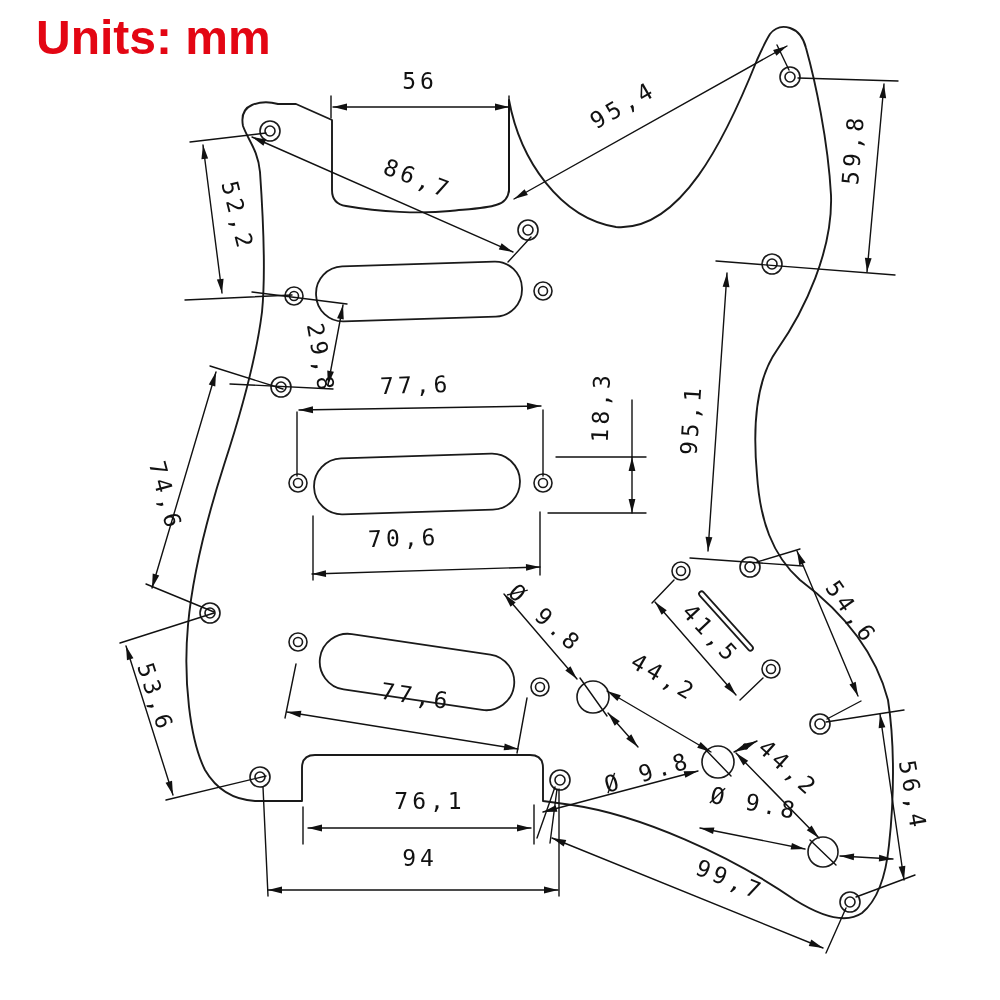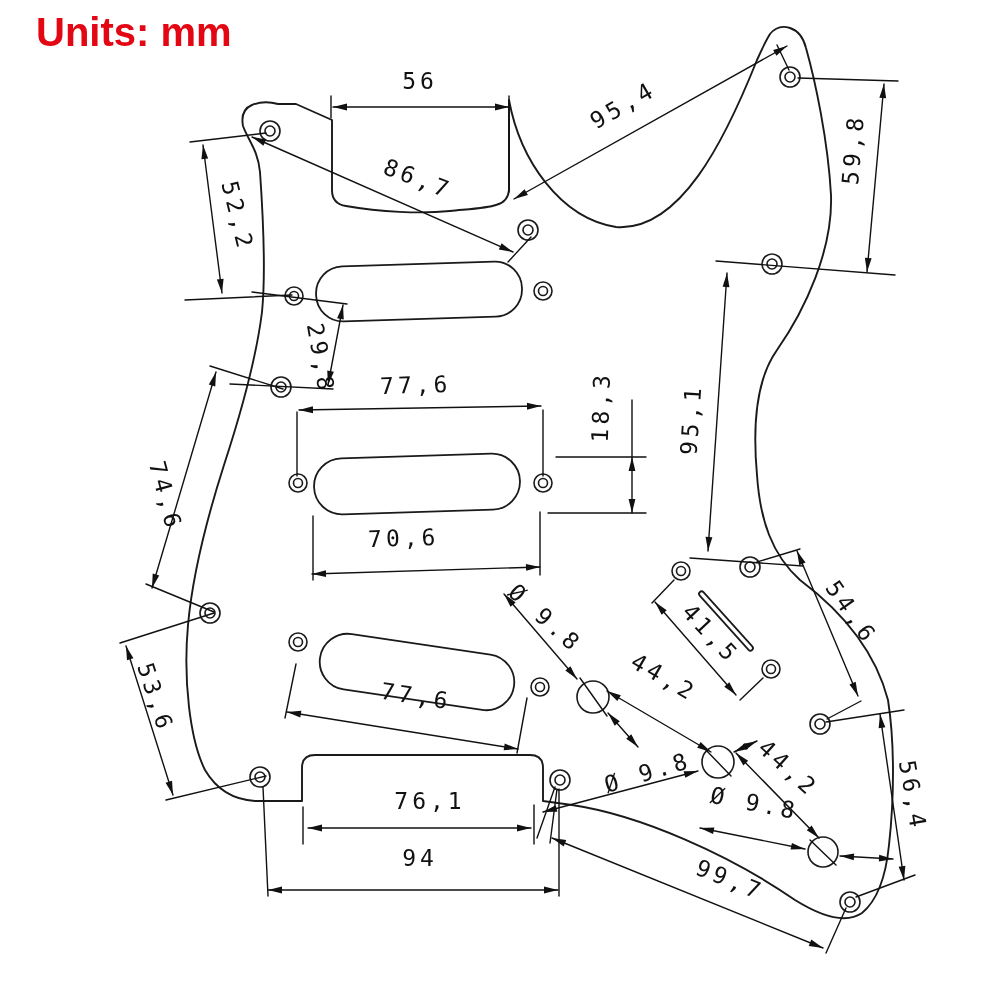--- a/index.html
+++ b/index.html
@@ -1,18 +1,18 @@
 <!DOCTYPE html>
 <html><head>
 <meta charset="utf-8">
 <style>
   html,body{margin:0;padding:0;background:#ffffff;}
   #stage{position:relative;width:1000px;height:1000px;background:#fff;overflow:hidden;
          font-family:"Liberation Sans",sans-serif;}
-  #units-label{position:absolute;left:36px;top:10px;font-size:40px;font-weight:bold;
+  #units-label{position:absolute;left:36px;top:10px;font-size:48px;font-weight:bold;
          letter-spacing:0px;font-family:"Liberation Sans",sans-serif;}
   svg{position:absolute;left:0;top:0;}
   .out{fill:none;stroke:#1a1a1a;stroke-width:1.9;stroke-linejoin:round;stroke-linecap:round;}
   .cut{fill:#ffffff;stroke:#1a1a1a;stroke-width:1.8;}
   .dimline,.thin,.tick{fill:none;stroke:#111111;stroke-width:1.4;stroke-linecap:round;}
   .hole{fill:#ffffff;stroke:#1a1a1a;stroke-width:1.6;}
   text.dim{font-family:"DejaVu Sans Mono","Liberation Mono",monospace;font-size:23px;
          letter-spacing:4px;fill:#111111;text-anchor:middle;}
 </style>
 </head>

